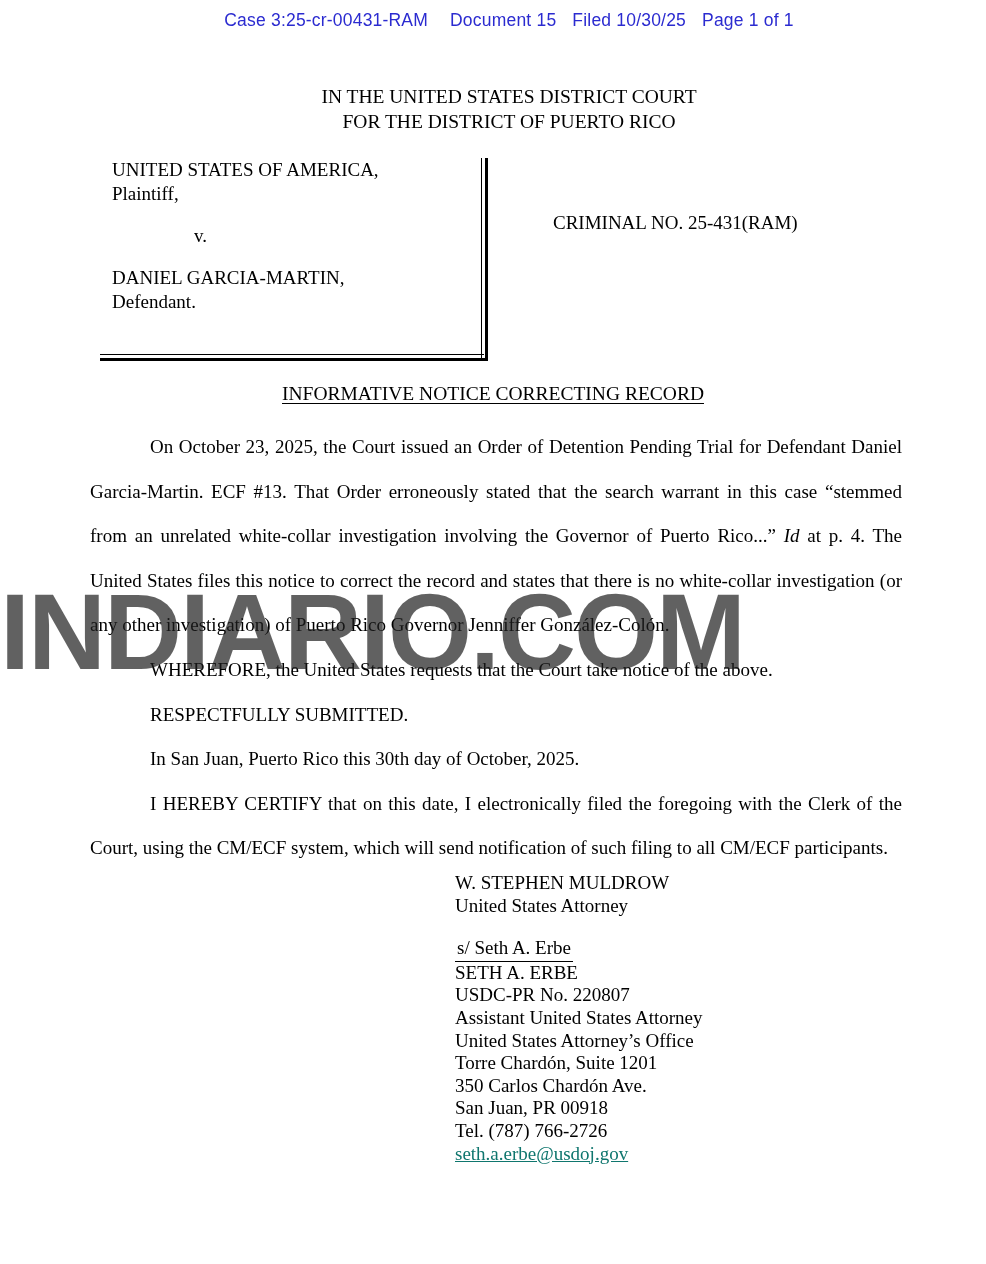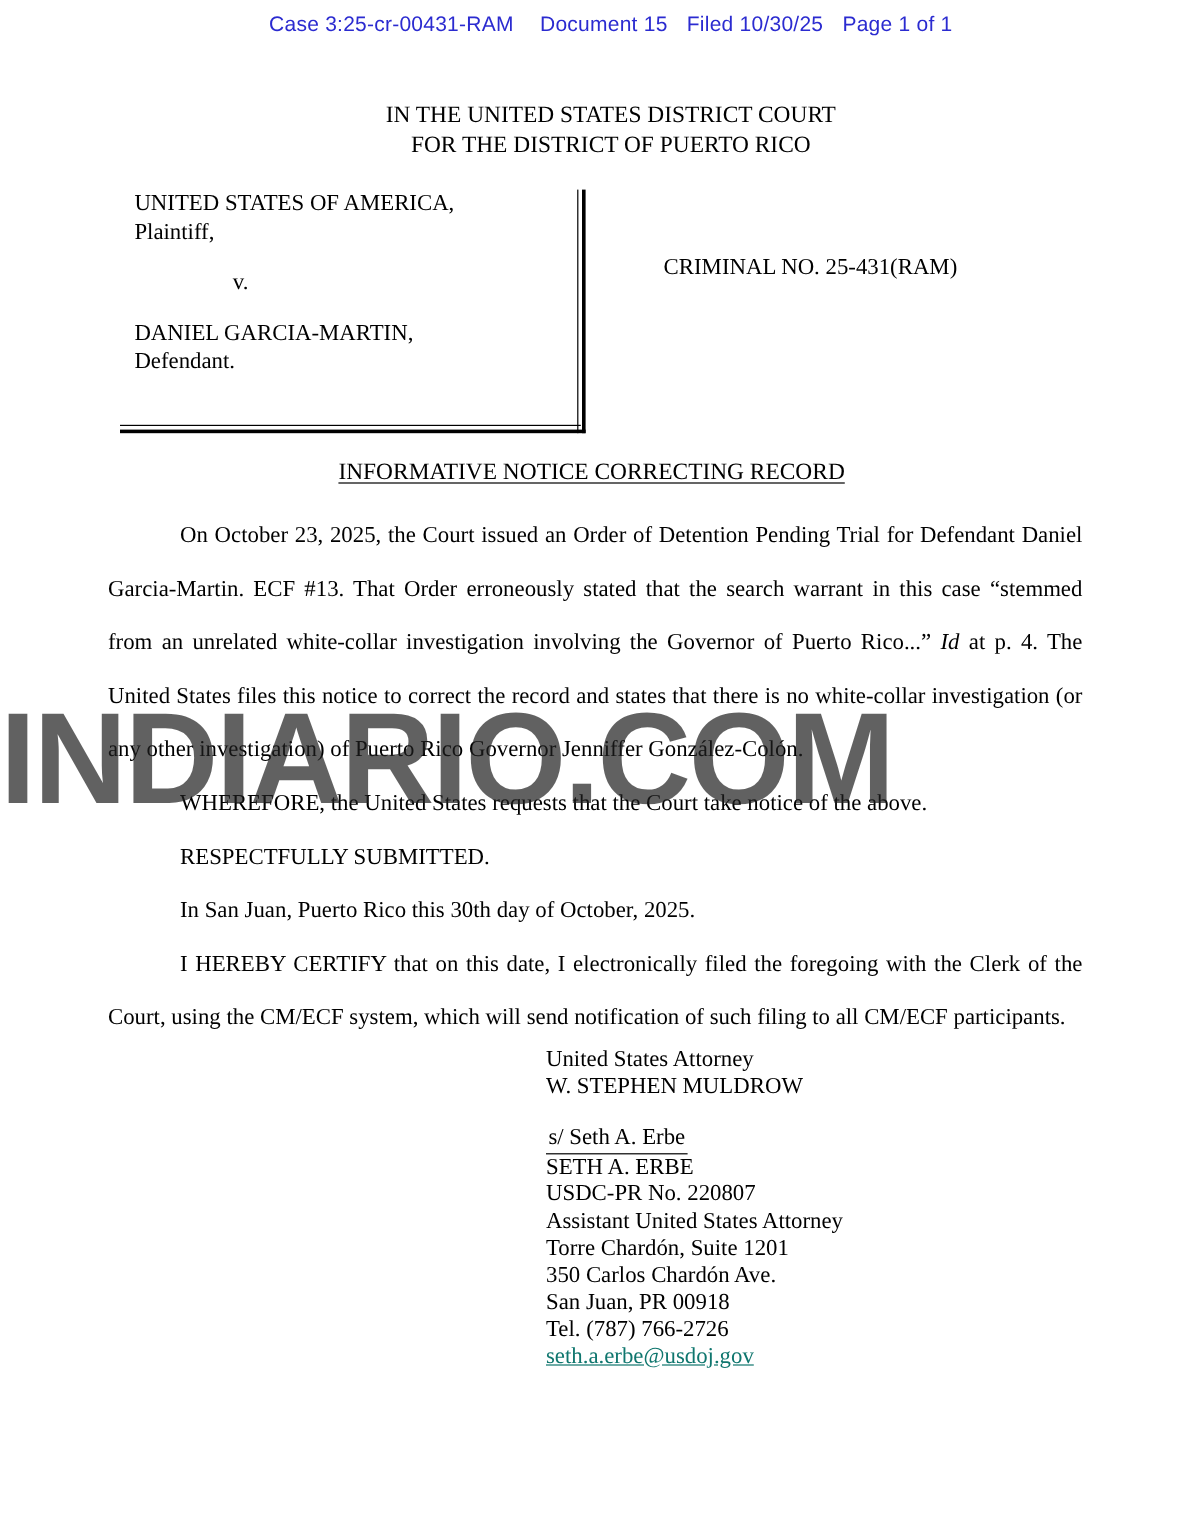--- a/index.html
+++ b/index.html
@@ -211,27 +211,28 @@
 
 <div class="body-wrap">
   <p class="para"><span>On October 23, 2025, the Court issued an Order of Detention Pending Trial for Defendant Daniel Garcia-Martin. ECF #13. That Order erroneously stated that the search warrant in this case “stemmed from an unrelated white-collar investigation involving the Governor of Puerto Rico...”  </span><i>Id</i><span> at p. 4. The United States files this notice to correct the record and states that there is no white-collar investigation (or any other investigation) of Puerto Rico Governor Jenniffer González-Colón.</span></p>
   <p class="para">WHEREFORE, the United States requests that the Court take notice of the above.</p>
   <p class="para">RESPECTFULLY SUBMITTED.</p>
   <p class="para">In San Juan, Puerto Rico this 30th day of October, 2025.</p>
   <p class="para">I HEREBY CERTIFY that on this date, I electronically filed the foregoing with the Clerk of the Court, using the CM/ECF system, which will send notification of such filing to all CM/ECF participants.</p>
 </div>
 
 <div class="sig-block">
+  <span class="sig-name">W. STEPHEN MULDROW</span>
   <span class="sig-name">United States Attorney</span>
-  <span class="sig-name">W. STEPHEN MULDROW</span>
   <div class="sig-spacer"></div>
   <span class="sig-name"><span class="sig-line"> s/ Seth A. Erbe</span></span>
   <span class="sig-name">SETH A. ERBE</span>
   <span class="sig-name">USDC-PR No. 220807</span>
   <span class="sig-name">Assistant United States Attorney</span>
+  <span class="sig-name">United States Attorney’s Office</span>
   <span class="sig-name">Torre Chardón, Suite 1201</span>
   <span class="sig-name">350 Carlos Chardón Ave.</span>
   <span class="sig-name">San Juan, PR 00918</span>
   <span class="sig-name">Tel. (787) 766-2726</span>
   <span class="sig-name sig-email">seth.a.erbe@usdoj.gov</span>
 </div>
 
 <div class="watermark">INDIARIO.COM</div>
 
 </body></html>

